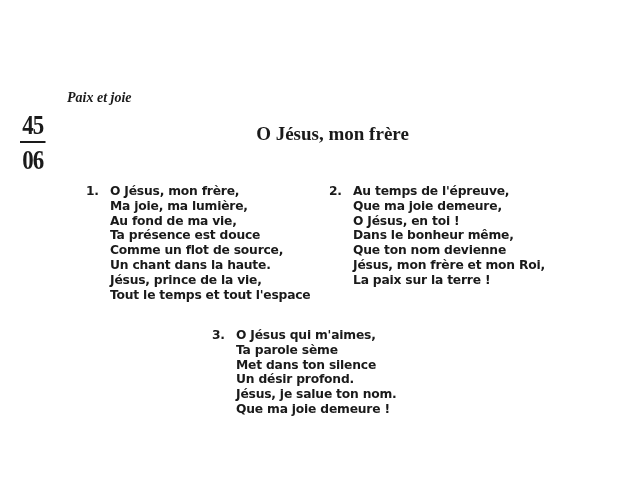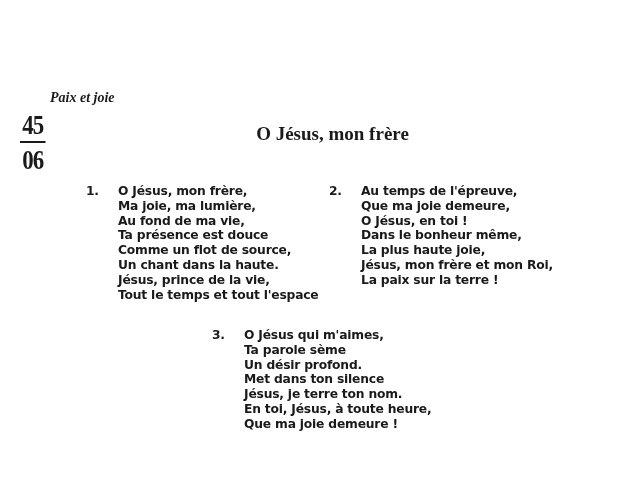--- a/index.html
+++ b/index.html
@@ -4,21 +4,21 @@
   <style>
     html, body { margin: 0; padding: 0; }
     body {
       width: 619px; height: 483px;
       background: #ffffff;
       position: relative;
       overflow: hidden;
       color: #1a1a1a;
     }
     .category {
-      position: absolute; left: 50px; top: 90px;
+      position: absolute; left: 67px; top: 90px;
       font-family: "Liberation Serif", serif;
       font-style: italic; font-weight: bold;
       font-size: 14px;
     }
     .number {
       position: absolute; left: 20px; top: 111px;
       width: 30px;
       font-family: "Liberation Serif", serif;
       font-weight: bold;
       font-size: 27px;
@@ -41,21 +41,21 @@
     }
     .verse {
       position: absolute;
       font-family: "DejaVu Sans", sans-serif;
       font-weight: bold;
       font-size: 12.3px;
       line-height: 14.8px;
       letter-spacing: -0.2px;
     }
     .verse .vnum { position: absolute; left: 0; top: 0; }
-    .verse .lines { margin-left: 32px; }
+    .verse .lines { margin-left: 24px; }
     .verse .line { white-space: nowrap; }
     #v1 { left: 86px; top: 184px; }
     #v2 { left: 329px; top: 184px; }
     #v3 { left: 212px; top: 328px; }
   </style>
 </head>
 <body>
 
 <div class="category">Paix et joie</div>
 
@@ -81,30 +81,29 @@
   </div>
 </div>
 
 <div class="verse" id="v2">
   <span class="vnum">2.</span>
   <div class="lines">
     <div class="line">Au temps de l'épreuve,</div>
     <div class="line">Que ma joie demeure,</div>
     <div class="line">O Jésus, en toi !</div>
     <div class="line">Dans le bonheur même,</div>
-    <div class="line">La plus haute joie,</div>
+    <div class="line">Que ton nom devienne</div>
     <div class="line">Jésus, mon frère et mon Roi,</div>
     <div class="line">La paix sur la terre !</div>
   </div>
 </div>
 
 <div class="verse" id="v3">
   <span class="vnum">3.</span>
   <div class="lines">
     <div class="line">O Jésus qui m'aimes,</div>
     <div class="line">Ta parole sème</div>
+    <div class="line">Met dans ton silence</div>
     <div class="line">Un désir profond.</div>
-    <div class="line">Met dans ton silence</div>
-    <div class="line">Jésus, je terre ton nom.</div>
-    <div class="line">En toi, Jésus, à toute heure,</div>
+    <div class="line">Jésus, je salue ton nom.</div>
     <div class="line">Que ma joie demeure !</div>
   </div>
 </div>
 
 </body></html>

